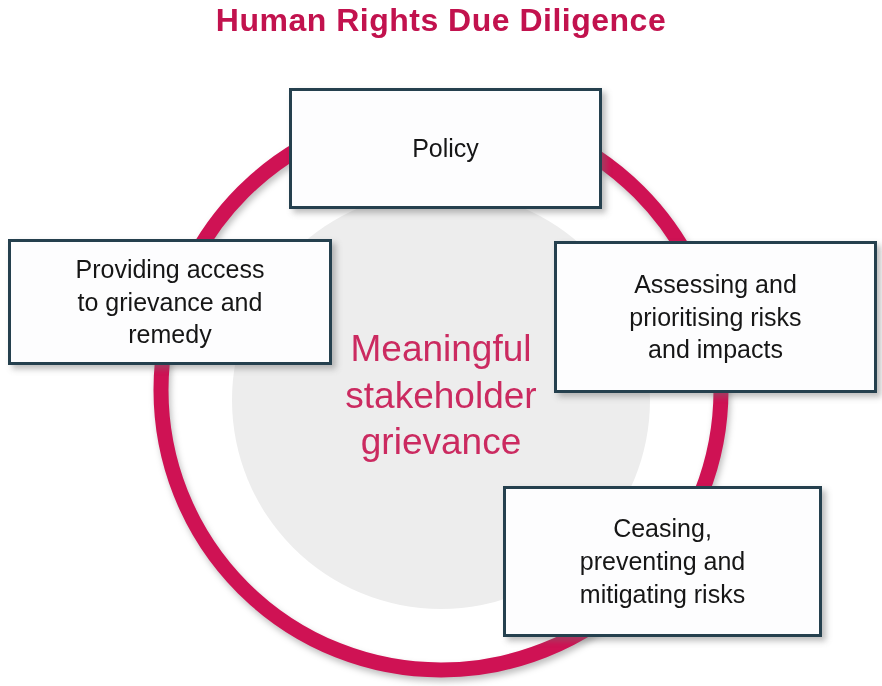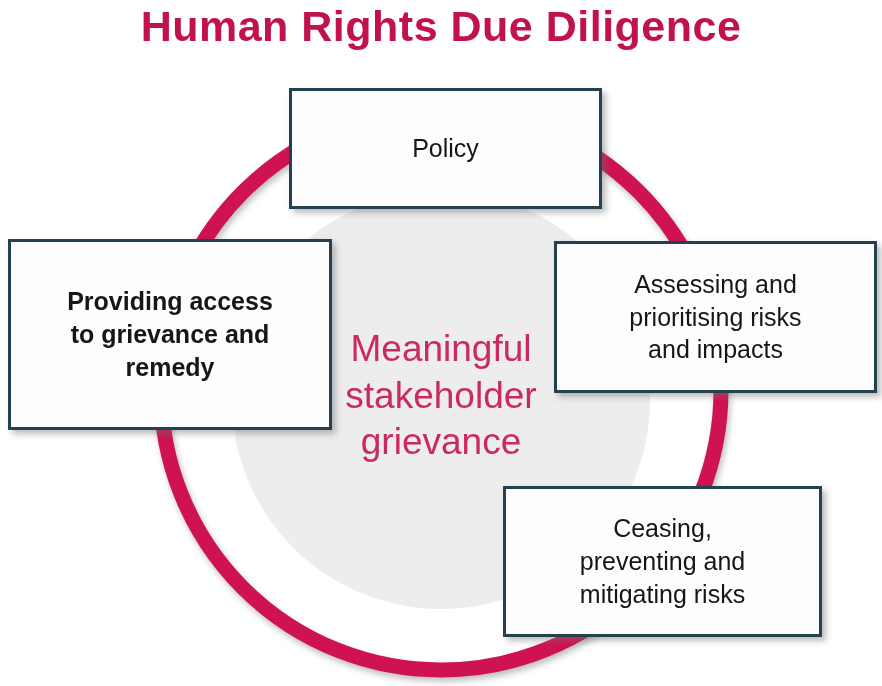--- a/index.html
+++ b/index.html
@@ -17,21 +17,21 @@
     position:relative;
     width:882px;height:686px;
     background:var(--color-page-bg);
     font-family:"Liberation Sans",sans-serif;
     overflow:hidden;
   }
   .title{
     position:absolute;top:0;left:0;width:100%;
     margin:0;padding-top:2px;
     text-align:center;
-    font-size:43px;font-weight:bold;
+    font-size:32px;font-weight:bold;
     color:var(--color-title);
     z-index:3;
     letter-spacing:0.5px;
   }
   .ring-layer{
     position:absolute;left:0;top:0;z-index:0;
   }
   .inner-circle{fill:var(--color-inner-circle);}
   .ring{
     fill:none;
@@ -45,21 +45,21 @@
     display:flex;align-items:center;justify-content:center;
     text-align:center;
     background:var(--color-box-bg);
     border:3px solid var(--color-box-border);
     box-shadow:4px 4px 6px rgba(110,110,110,0.45);
     color:var(--color-box-text);
     font-size:25px;line-height:1.31;
   }
   .node .node-label{white-space:pre-line;}
   .node-policy   {left:289px;top:88px; width:313px;height:121px;}
-  .node-grievance{left:8px;  top:239px;width:324px;height:191px;font-weight:bold;}
+  .node-grievance{left:8px;  top:239px;width:324px;height:126px;}
   .node-assessing{left:554px;top:241px;width:323px;height:152px;}
   .node-tracking {left:61px; top:488px;width:317px;height:150px;}
   .node-ceasing  {left:503px;top:486px;width:319px;height:151px;}
   .center-label{
     position:absolute;z-index:1;
     left:281px;top:326px;width:320px;
     text-align:center;
     color:var(--color-center-text);
     font-size:37px;line-height:1.26;
     white-space:pre-line;

